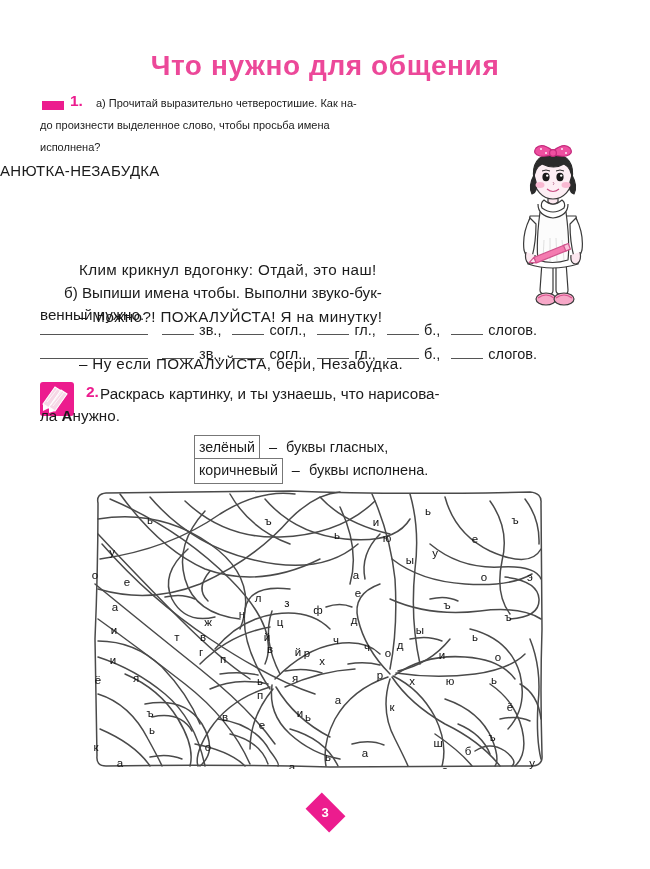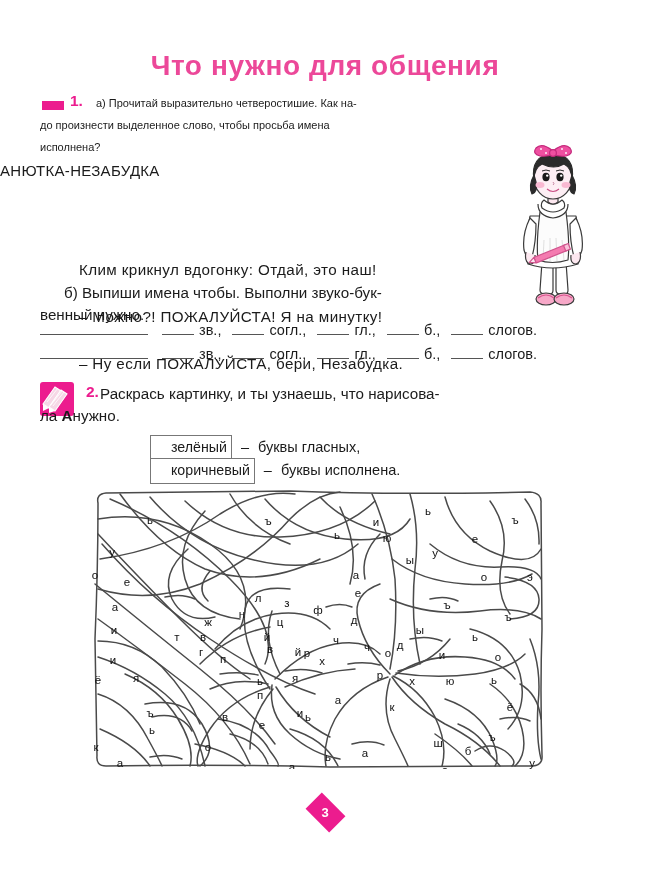--- a/index.html
+++ b/index.html
@@ -151,24 +151,25 @@
   .legend {
     position: absolute;
     left: 150px;
     top: 436px;
     font-size: 14.5px;
     line-height: 23px;
   }
   .legend-row { display: flex; align-items: center; height: 23px; }
   .legend-box {
     border: 1.2px solid #777;
-    padding: 0 4px 1px 20px;
+    padding: 0 4px 1px 4px;
     margin-right: 9px;
     font-size: 14.2px;
     background: #fff;
+    margin-left: 44px;
   }
   .legend-dash { margin-right: 9px; }
 
   
   .maze {
     position: absolute;
     left: 90px;
     top: 489px;
     width: 459px;
     height: 280px;

